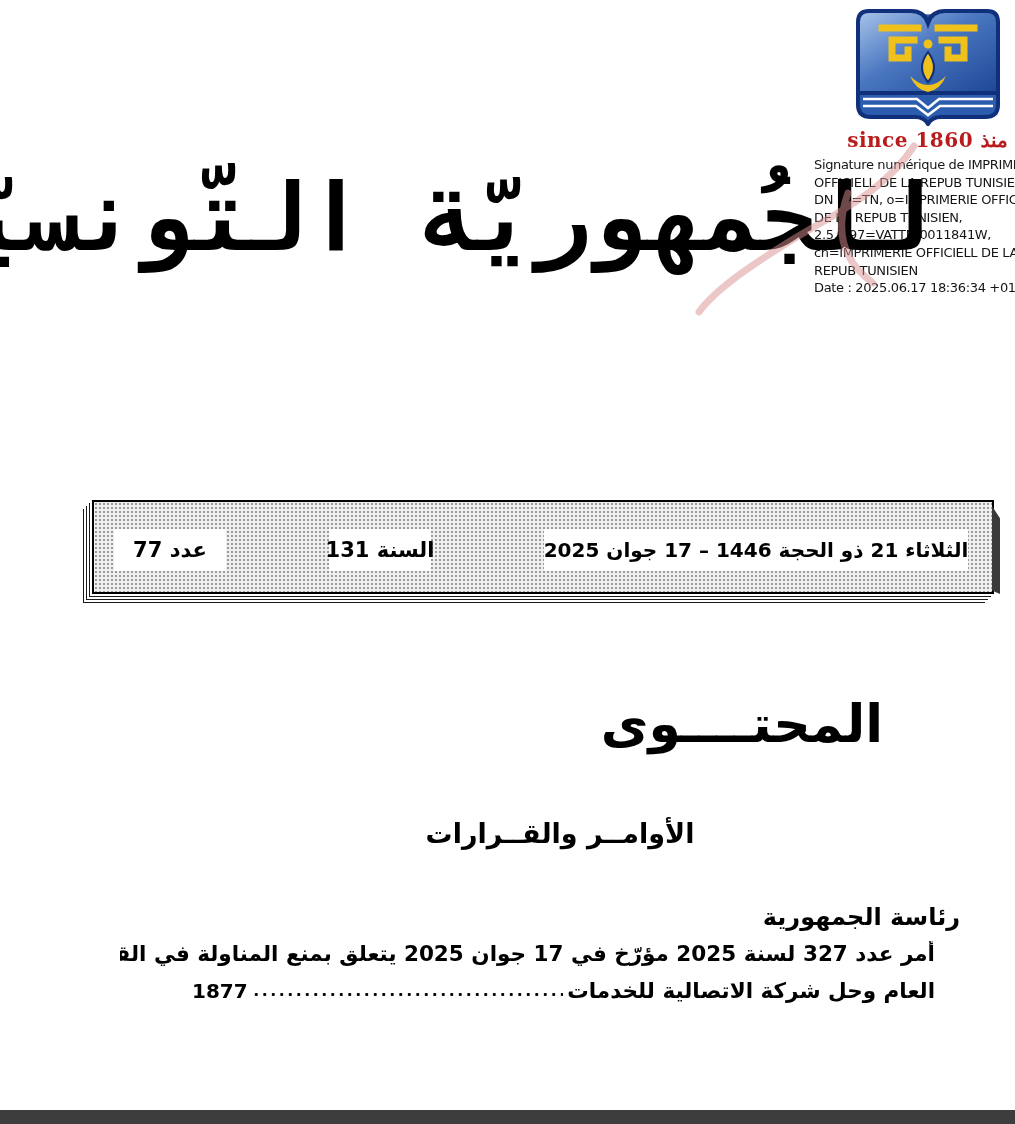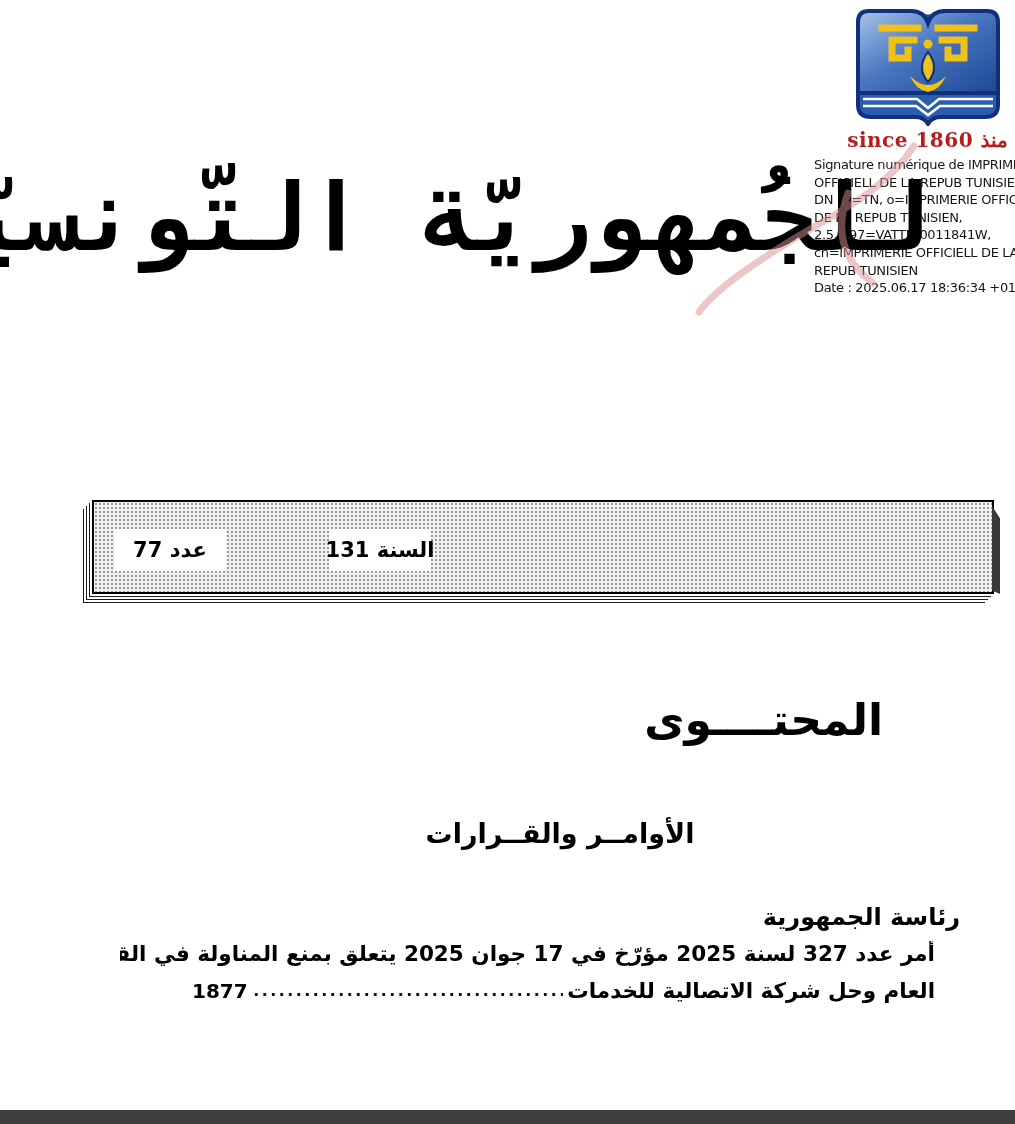--- a/index.html
+++ b/index.html
@@ -62,21 +62,21 @@
     display:flex;align-items:center;justify-content:center;
     direction:rtl;font-weight:bold;white-space:nowrap;
   }
   .cell-number{left:20px;width:112px;font-size:21px;}
   .cell-year{left:235px;width:102px;font-size:21px;}
   .cell-date{left:450px;width:424px;font-size:20px;}
 
   
   .contents-heading{
     right:132px;top:694px;direction:rtl;
-    font-size:44px;font-weight:bold;white-space:nowrap;margin-left:48px;
+    font-size:52px;font-weight:bold;white-space:nowrap;margin-left:48px;
   }
   .orders-heading{
     left:395px;top:818px;width:330px;text-align:center;direction:rtl;
     font-size:27px;font-weight:bold;white-space:nowrap;
   }
   .authority-heading{
     right:55px;top:903px;direction:rtl;
     font-size:24px;font-weight:bold;white-space:nowrap;
   }
   .entry-line1{
@@ -162,20 +162,21 @@
   <g fill="none" stroke="#db9090" stroke-width="7" stroke-linecap="round">
     <path d="M914 146 C 884 192, 834 214, 792 240 C 758 261, 716 288, 699 312"></path>
     <path d="M848 193 C 834 232, 844 262, 873 283"></path>
   </g>
 </svg>
 
 <div class="abs issue-box">
   <div class="issue-fold"></div>
   <div class="issue-cell cell-number">عدد 77</div>
   <div class="issue-cell cell-year">السنة 131</div>
+  <div class="issue-cell cell-date">الثلاثاء 21 ذو الحجة 1446 – 17 جوان 2025</div>
 </div>
 
 <div class="abs contents-heading">المحتــــوى</div>
 
 <div class="abs orders-heading">الأوامــر والقــرارات</div>
 
 <div class="abs authority-heading">رئاسة الجمهورية</div>
 
 <div class="abs entry-line1">أمر عدد 327 لسنة 2025 مؤرّخ في 17 جوان 2025 يتعلق بمنع المناولة في القطاع</div>
 

